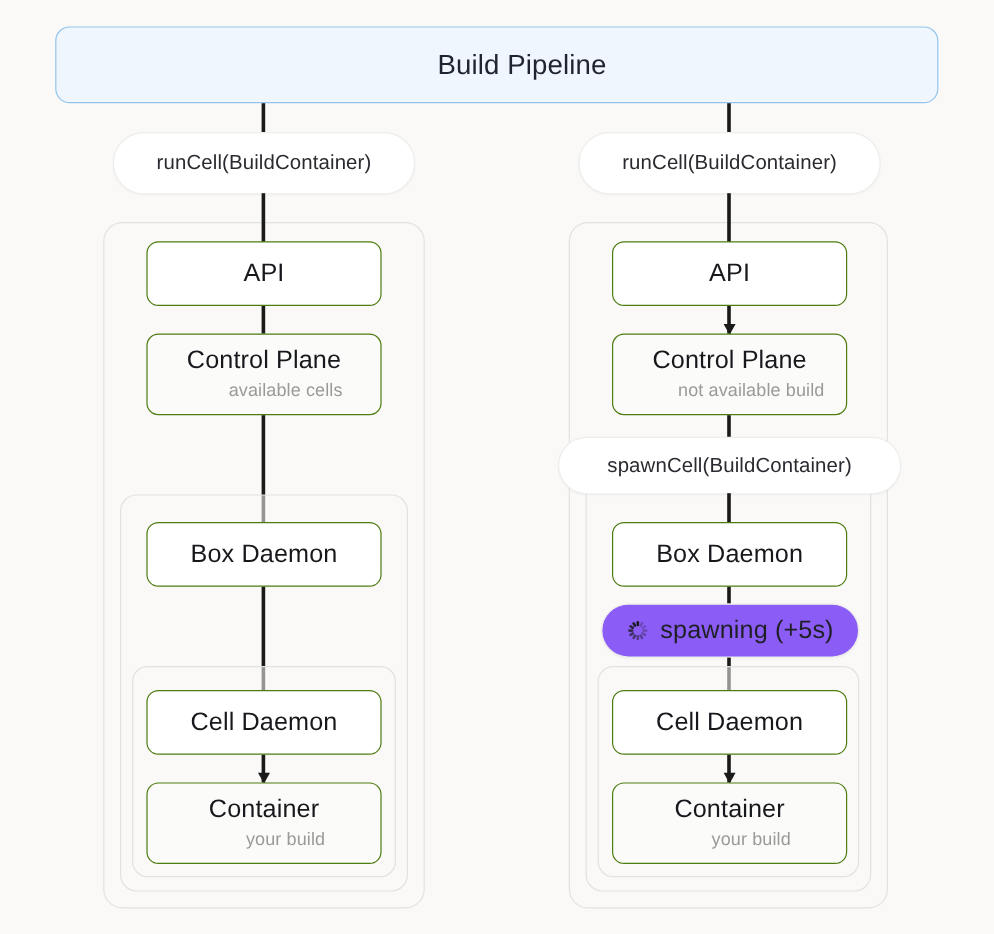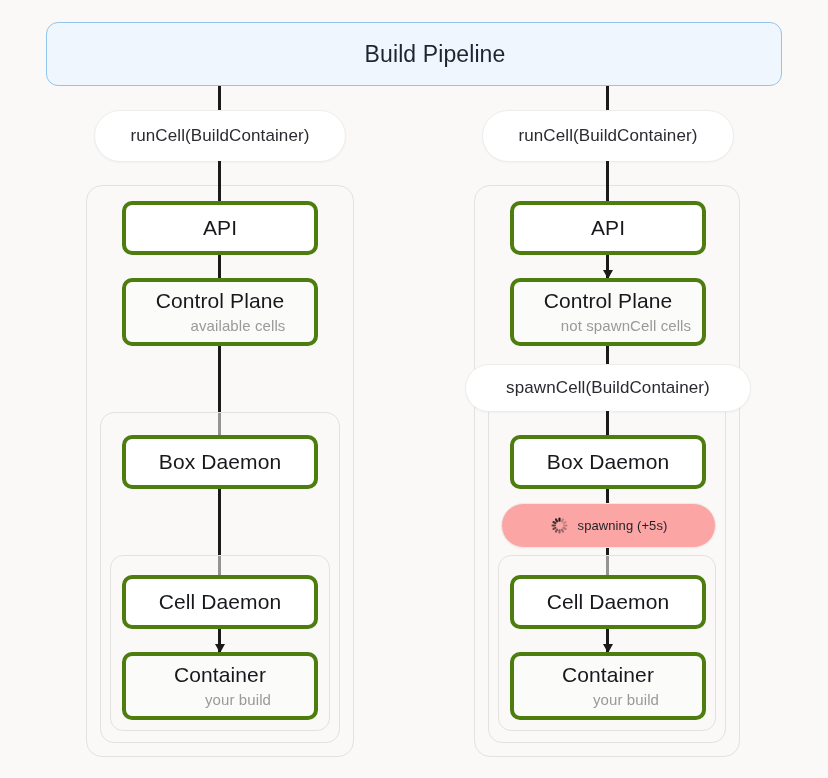--- a/index.html
+++ b/index.html
@@ -74,21 +74,21 @@
     background: rgba(250,249,248,0.55);
   }
   .frame.level2 { border-radius: 14px; }
   .frame.level3 { border-radius: 13px; }
 
   
   .card {
     position: absolute;
     box-sizing: border-box;
     background: #ffffff;
-    border: 4px solid #4d7c0f;
+    border: 1px solid #4d7c0f;
     border-radius: 10px;
     display: flex;
     flex-direction: column;
     align-items: center;
     justify-content: center;
     text-align: center;
   }
   .card .title {
     font-size: 21px;
     color: #17181c;
@@ -114,24 +114,24 @@
     border-radius: 999px;
     display: flex;
     align-items: center;
     justify-content: center;
     color: #2a2b30;
     font-size: 17px;
     letter-spacing: 0.1px;
     box-shadow: 0 1px 2px rgba(20,20,20,0.035);
   }
   .pill.status {
-    background: #fca5a5;
+    background: #8b5cf6;
     border-color: #ebebe9;
     gap: 9px;
-    font-size: 13px;
+    font-size: 21px;
     color: #1f2026;
     align-items: center;
   }
 
   .spinner {
     width: 19px;
     height: 19px;
     display: inline-block;
     flex: 0 0 auto;
   }
@@ -200,21 +200,21 @@
   <div class="vline" style="left:606px; top:161px; height:42px;"></div>
 
   <div class="card" style="left:510px; top:201px; width:196px; height:54px;">
     <div class="title">API</div>
   </div>
 
   <div class="arrow" style="left:606px; top:255px; height:23px;"></div>
 
   <div class="card muted" style="left:510px; top:278px; width:196px; height:68px;">
     <div class="title">Control Plane</div>
-    <div class="subtitle">not spawnCell cells</div>
+    <div class="subtitle">not available build</div>
   </div>
 
   <div class="vline" style="left:606px; top:346px; height:22px;"></div>
 
   <div class="frame level2" style="left:488px; top:390px; width:238px; height:353px;"></div>
 
   <div class="pill" style="left:465px; top:364px; width:286px; height:48px;">
     <span>spawnCell(BuildContainer)</span>
   </div>
 

